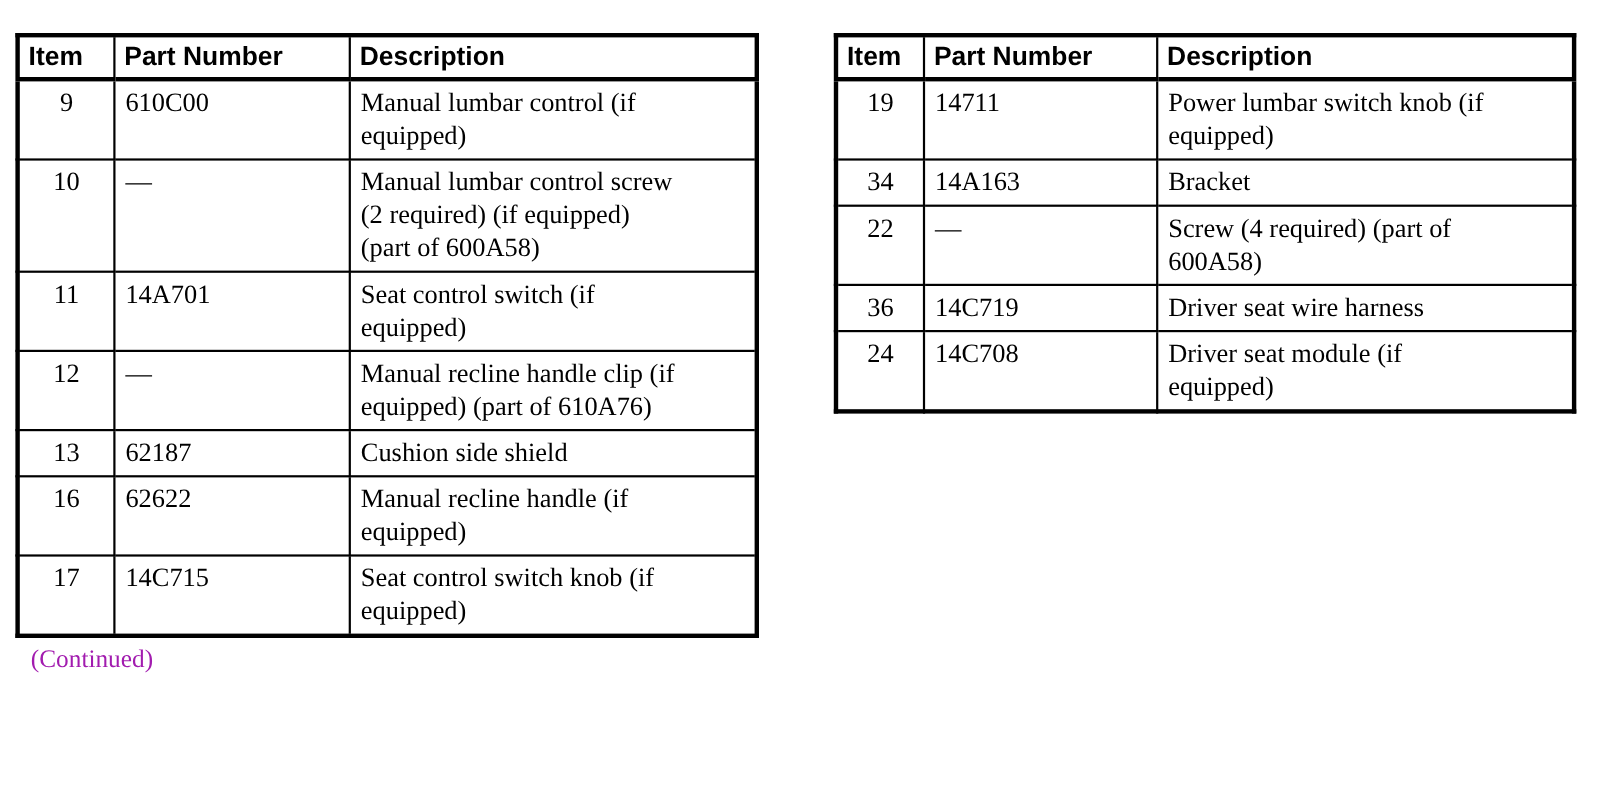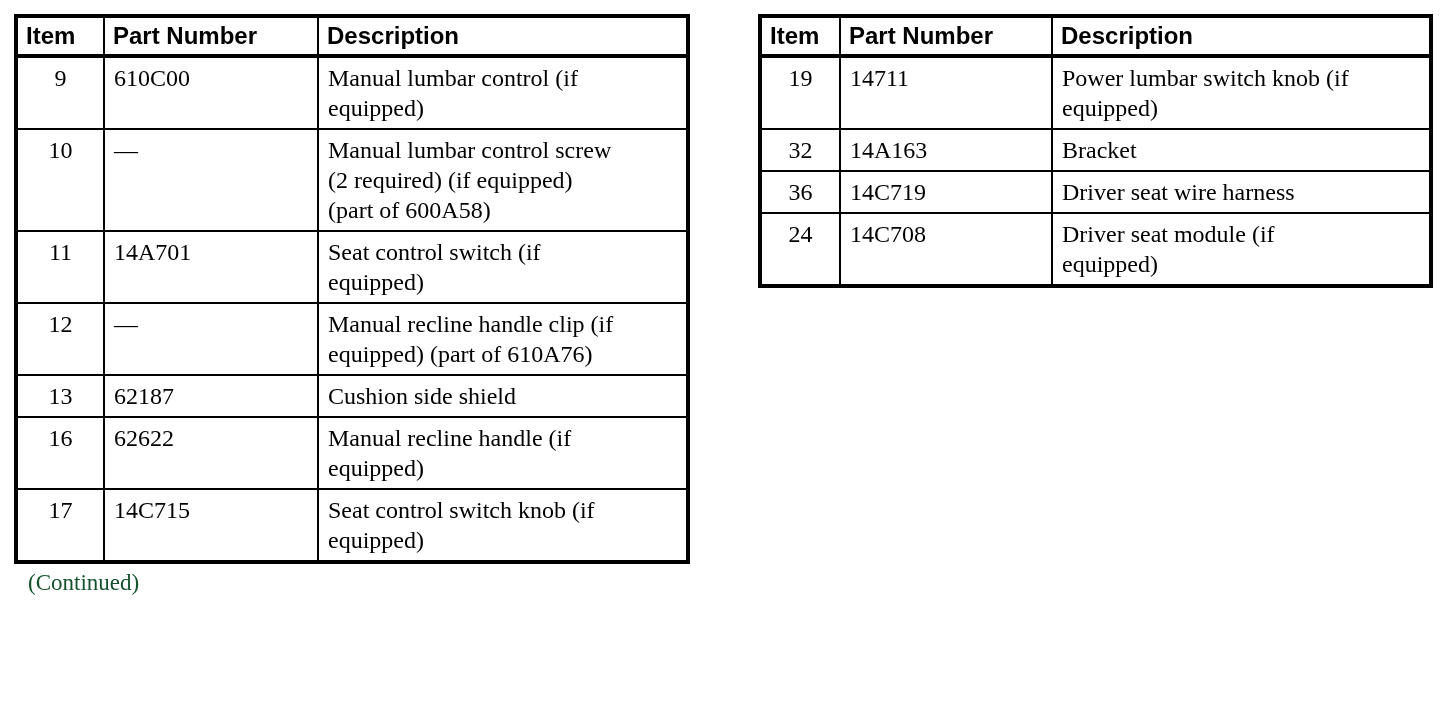--- a/index.html
+++ b/index.html
@@ -6,21 +6,21 @@
     margin: 0;
     padding: 0;
     background: #ffffff;
     width: 1456px;
     height: 714px;
     overflow: hidden;
   }
   .page {
     display: flex;
     align-items: flex-start;
-    padding: 14px 0 0 14px;
+    padding: 30px 0 0 14px;
     gap: 68px;
   }
   .table-col {
     display: flex;
     flex-direction: column;
   }
   table.parts-table {
     border-collapse: collapse;
     table-layout: fixed;
     width: 672px;
@@ -64,21 +64,21 @@
   col.col-item  { width: 88px; }
   col.col-part  { width: 214px; }
   col.col-desc  { width: 370px; }
   .t-right col.col-item { width: 80px; }
   .t-right col.col-part { width: 212px; }
   .t-right col.col-desc { width: 379px; }
   .continued {
     font-family: "Liberation Serif", serif;
     font-size: 23px;
     line-height: 28px;
-    color: #14532d;
+    color: #a21caf;
     margin: 5px 0 0 14px;
   }
 </style>
 </head>
 <body>
 
 <div class="page">
 
   <div class="table-col">
     <table class="parts-table t-left">
@@ -157,23 +157,29 @@
         </tr>
       </thead>
       <tbody>
           <tr>
             <td class="cell-item">19</td>
             <td class="cell-part">14711</td>
             <td class="cell-desc">Power lumbar switch knob (if
 equipped)</td>
           </tr>
           <tr>
-            <td class="cell-item">32</td>
+            <td class="cell-item">34</td>
             <td class="cell-part">14A163</td>
             <td class="cell-desc">Bracket</td>
+          </tr>
+          <tr>
+            <td class="cell-item">22</td>
+            <td class="cell-part">—</td>
+            <td class="cell-desc">Screw (4 required) (part of
+600A58)</td>
           </tr>
           <tr>
             <td class="cell-item">36</td>
             <td class="cell-part">14C719</td>
             <td class="cell-desc">Driver seat wire harness</td>
           </tr>
           <tr>
             <td class="cell-item">24</td>
             <td class="cell-part">14C708</td>
             <td class="cell-desc">Driver seat module (if

